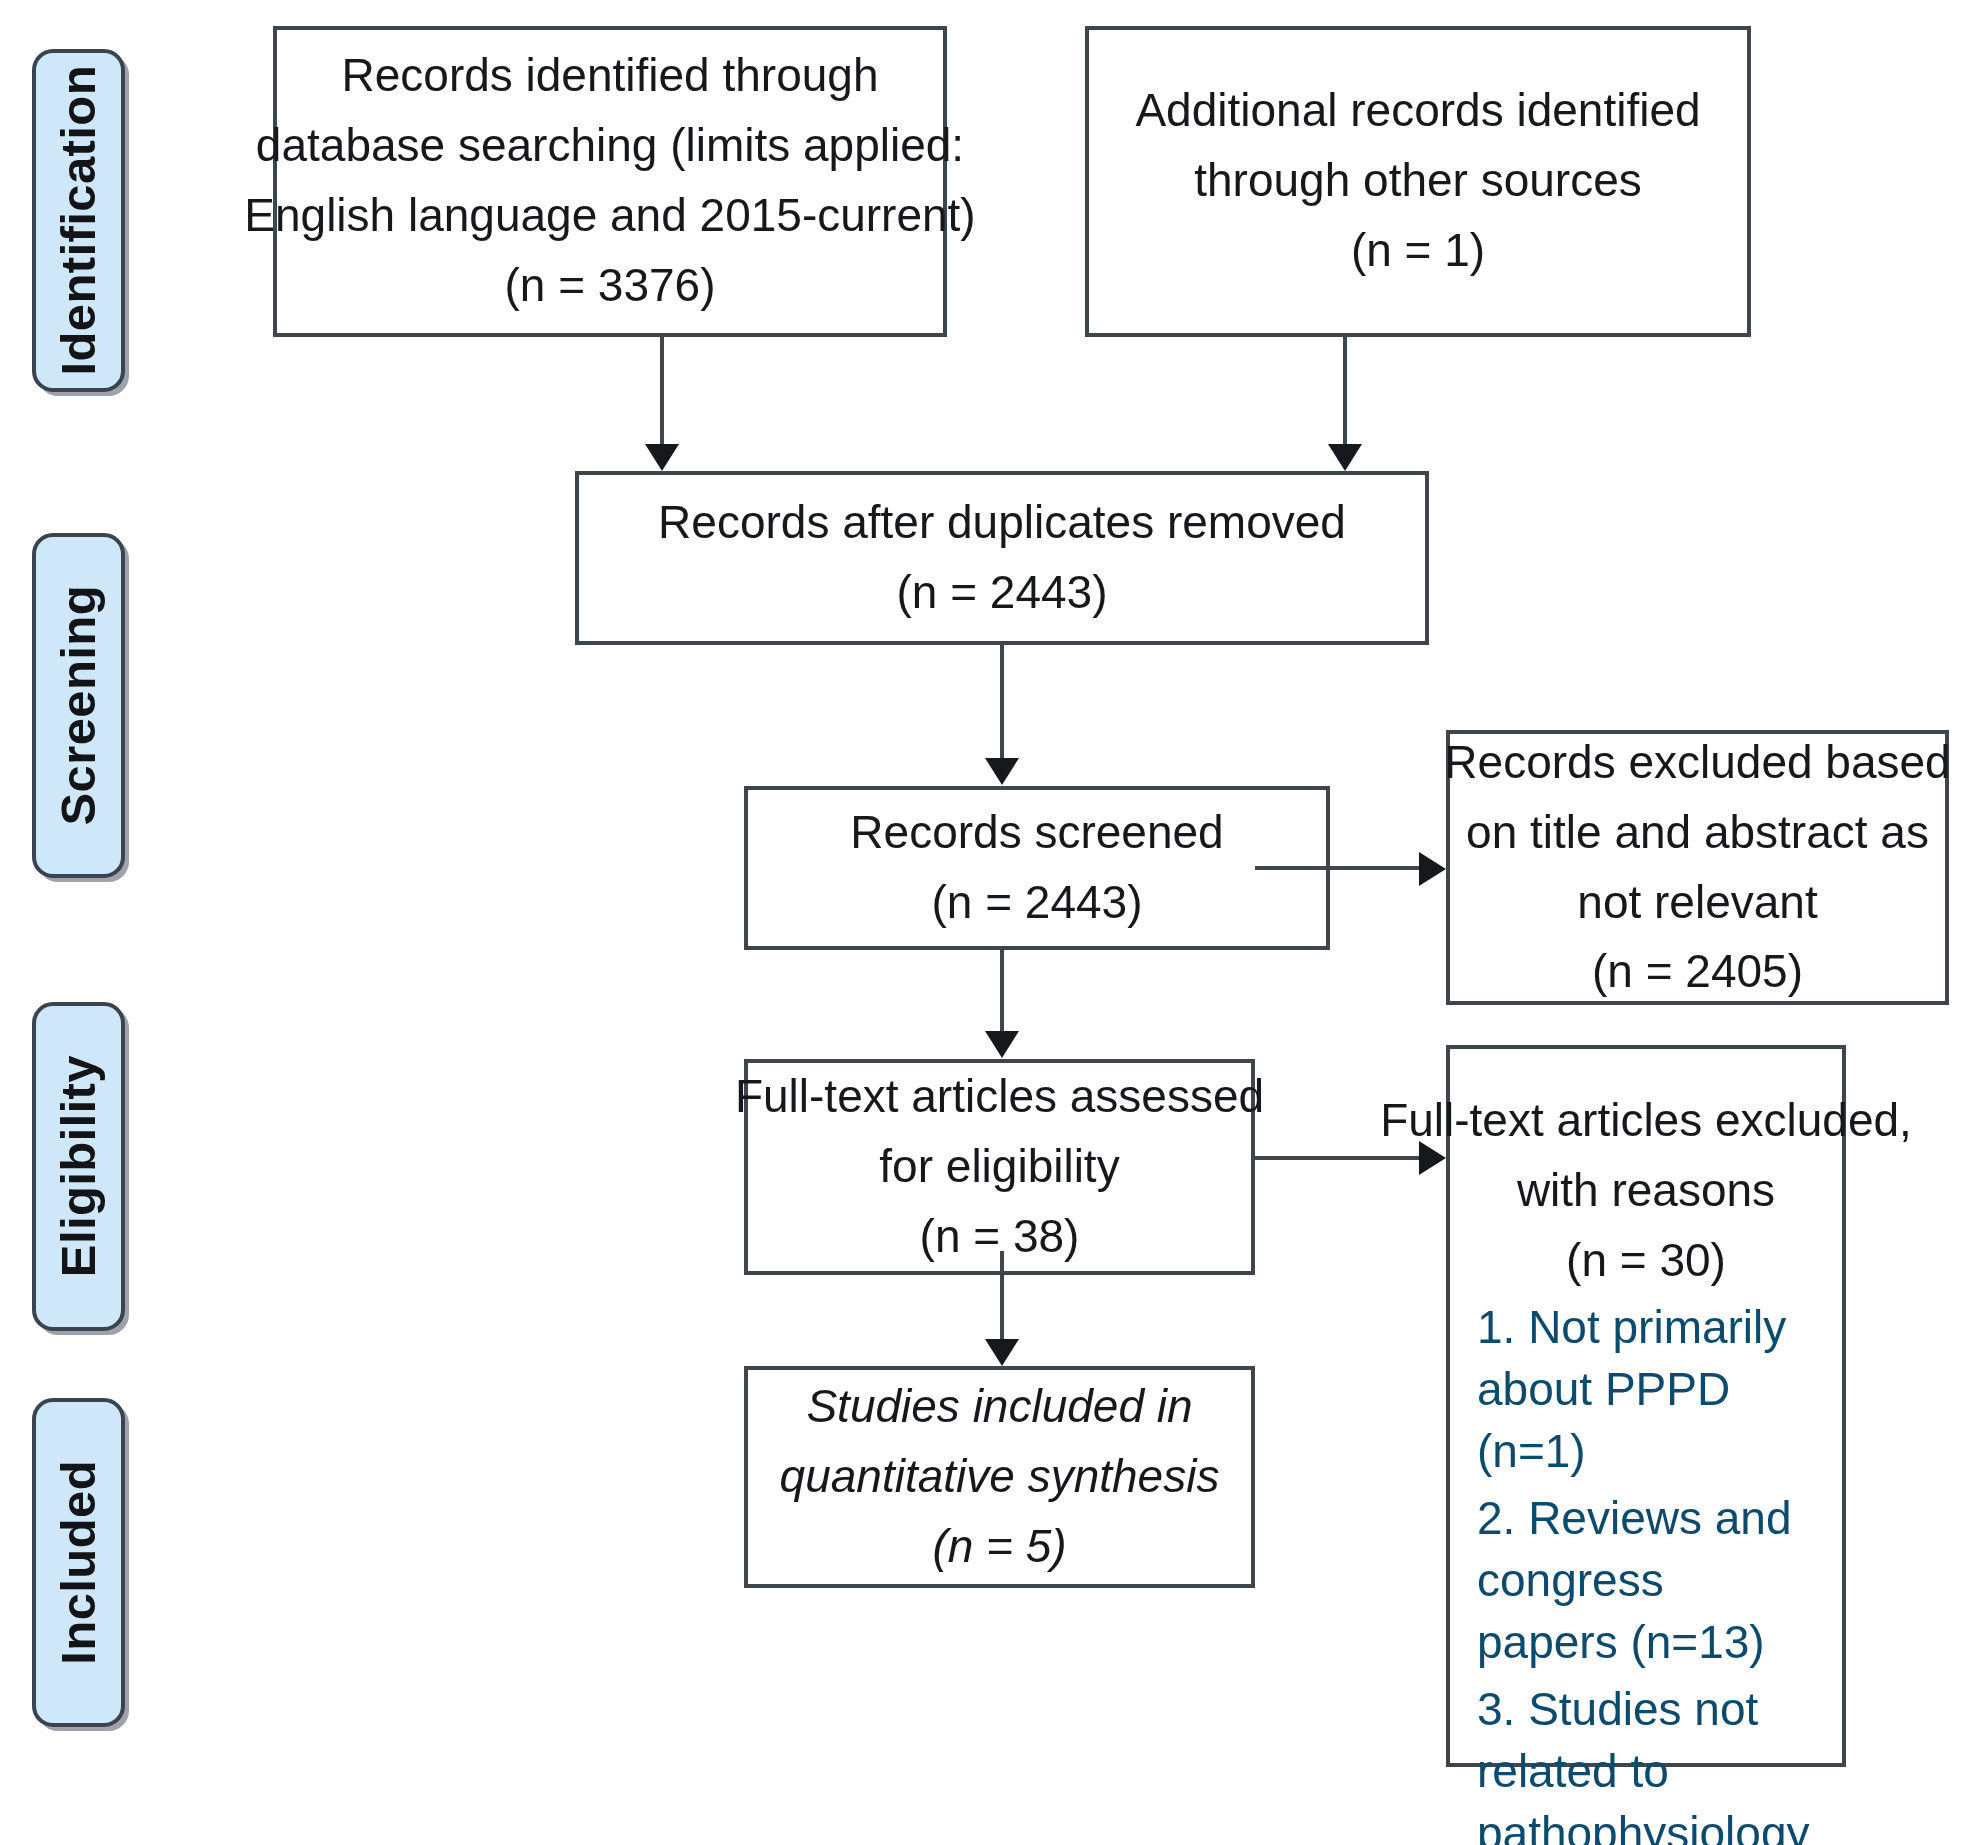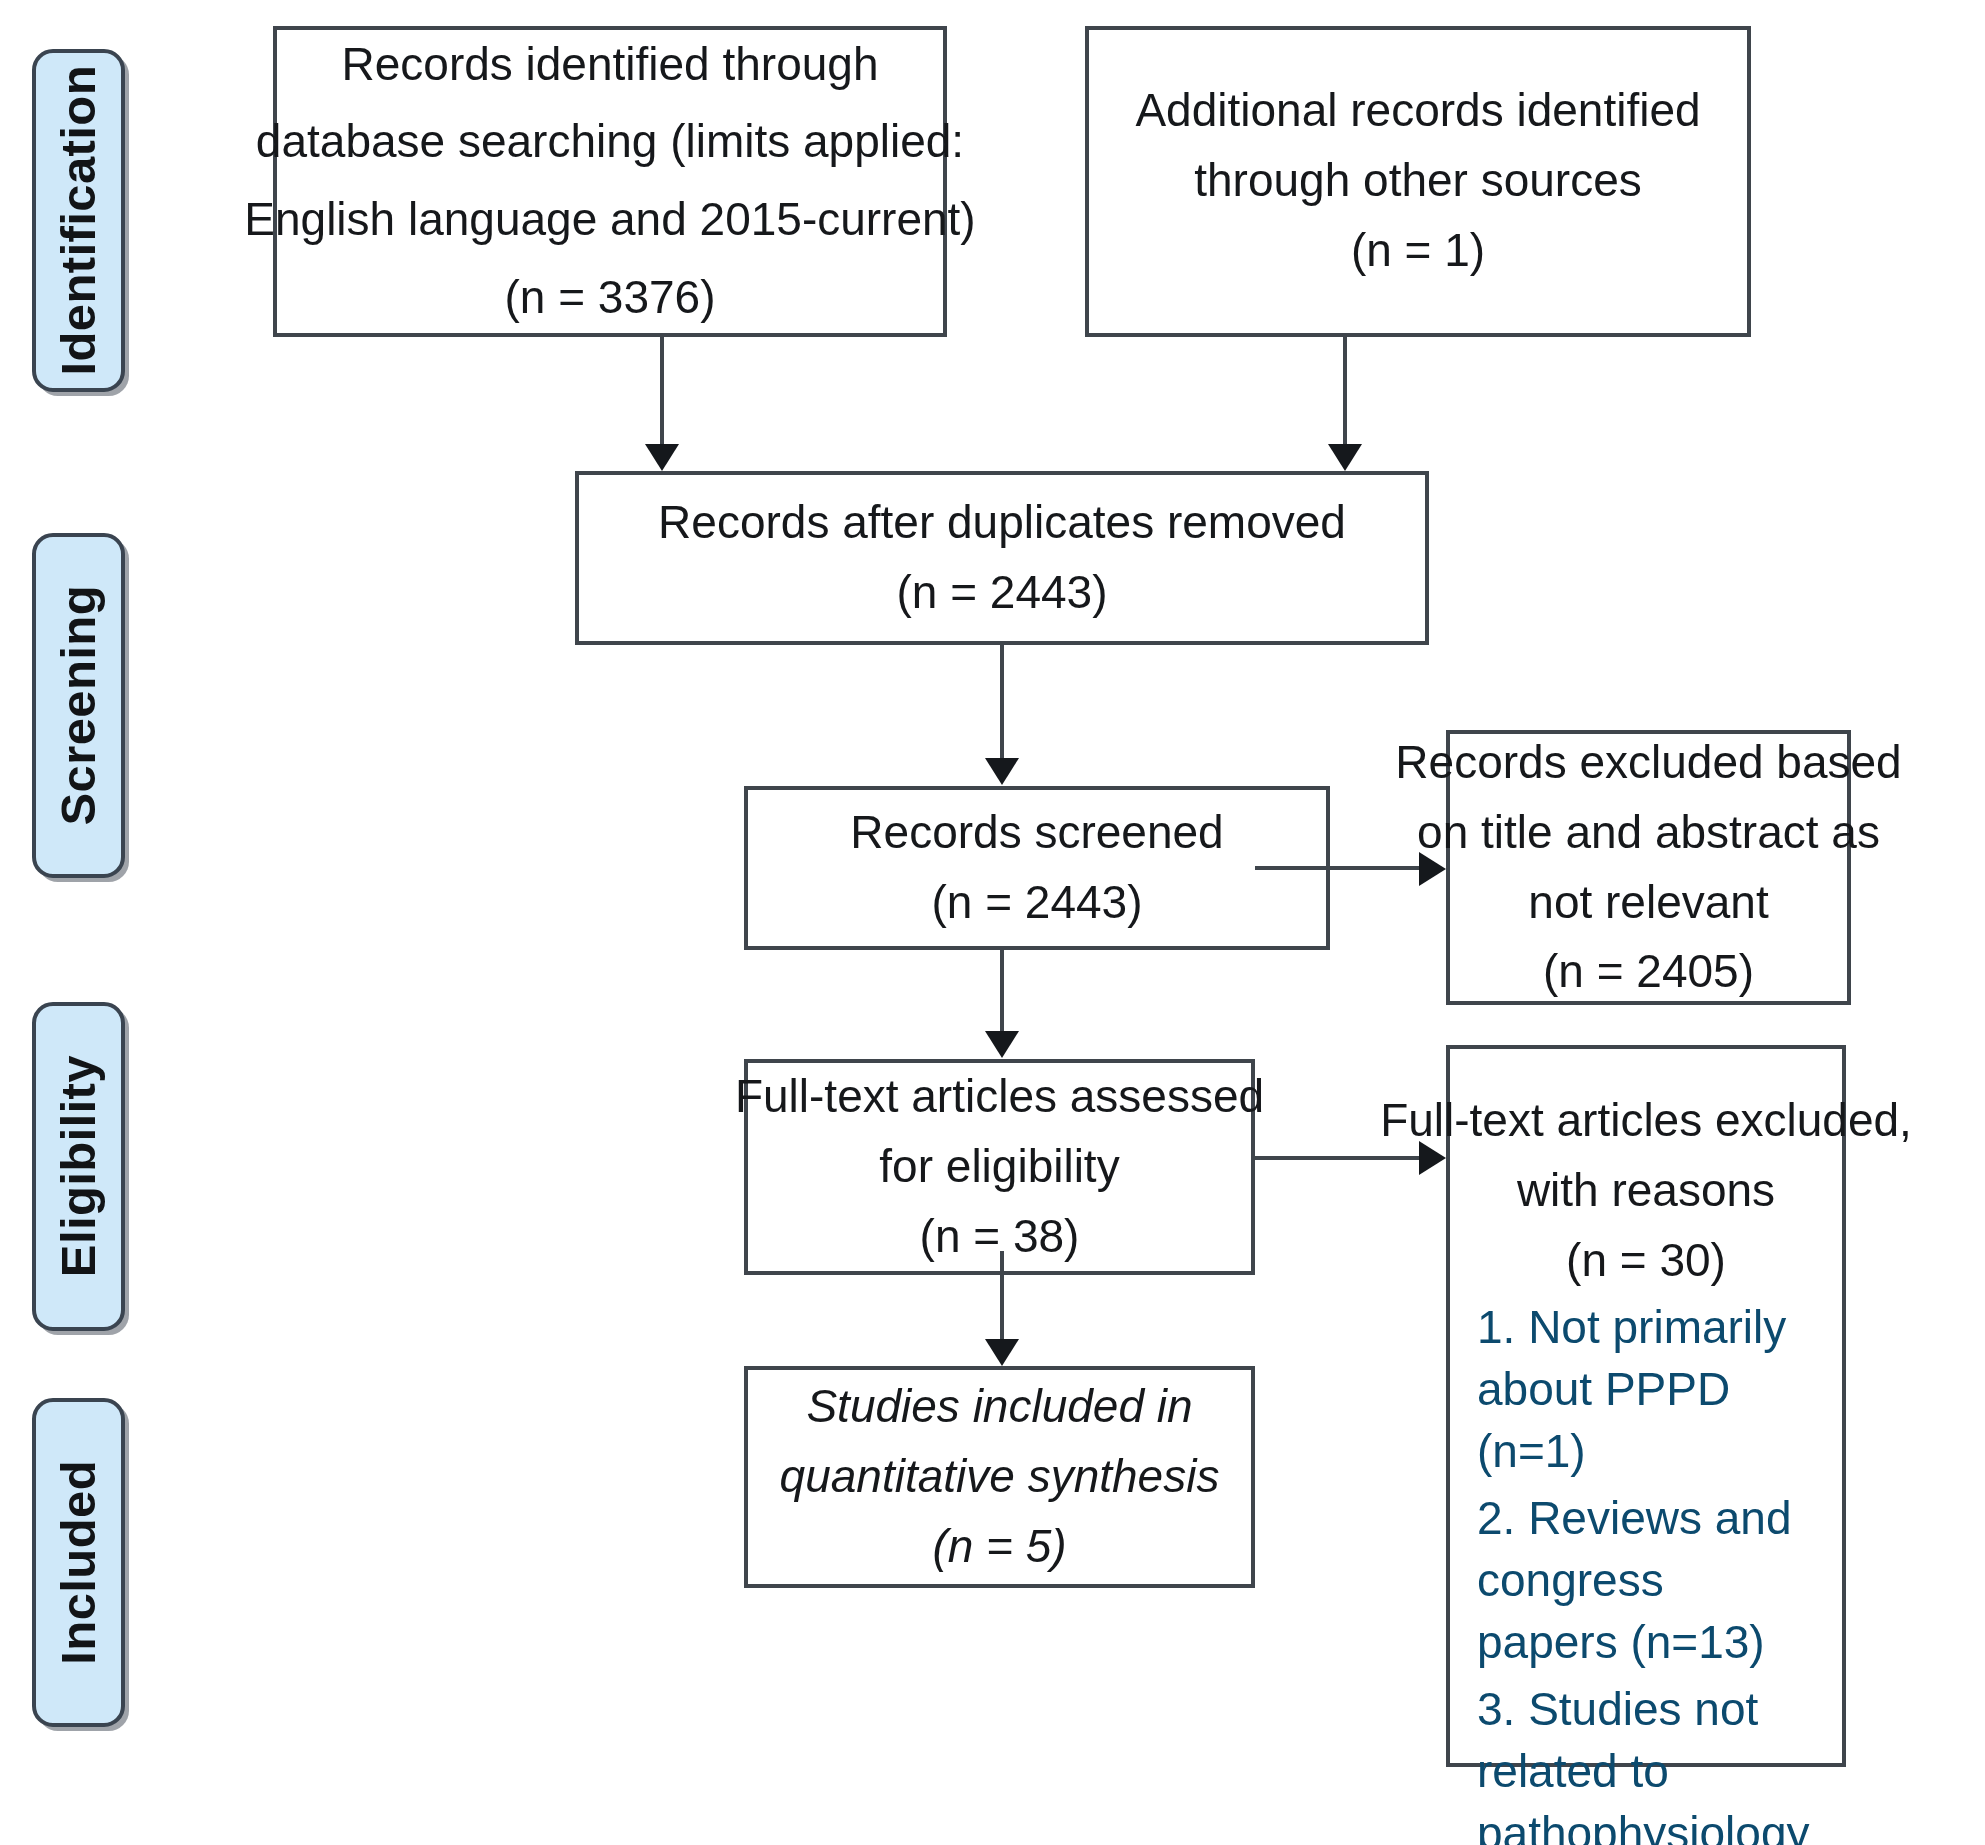--- a/index.html
+++ b/index.html
@@ -117,21 +117,21 @@
   </div>
 
   <div class="stage-tab" style="left:32px; top:1002px; width:93px; height:329px;">
     <span class="stage-label">Eligibility</span>
   </div>
 
   <div class="stage-tab" style="left:32px; top:1398px; width:93px; height:329px;">
     <span class="stage-label">Included</span>
   </div>
 
-  <div class="flow-box" style="left:273px; top:25.5px; width:674px; height:311px;justify-content:space-between;">
+  <div class="flow-box" style="left:273px; top:25.5px; width:674px; height:311px;">
     <div class="line">Records identified through</div>
     <div class="line">database searching (limits applied:</div>
     <div class="line">English language and 2015-current)</div>
     <div class="line">(n = 3376)</div>
   </div>
 
   <div class="flow-box" style="left:1047px; top:25.5px; width:666px; height:311px;margin-left:38px;">
     <div class="line">Additional records identified</div>
     <div class="line">through other sources</div>
     <div class="line">(n = 1)</div>
@@ -152,21 +152,21 @@
   <div class="arrow-down" style="left:985px; top:758px;"></div>
 
   <div class="flow-box" style="left:744px; top:786px; width:586px; height:164px;">
     <div class="line">Records screened</div>
     <div class="line">(n = 2443)</div>
   </div>
 
   <div class="hline" style="left:1255px; top:866px; width:169px;"></div>
   <div class="arrow-right" style="left:1419px; top:852px;"></div>
 
-  <div class="flow-box" style="left:1446px; top:730px; width:405px; height:275px;">
+  <div class="flow-box" style="left:1446px; top:730px; width:503px; height:275px;">
     <div class="line">Records excluded based</div>
     <div class="line">on title and abstract as</div>
     <div class="line">not relevant</div>
     <div class="line">(n = 2405)</div>
   </div>
 
   <div class="vline" style="left:1000px; top:950px; height:84px;"></div>
   <div class="arrow-down" style="left:985px; top:1031px;"></div>
 
   <div class="flow-box" style="left:744px; top:1059px; width:511px; height:216px;">

